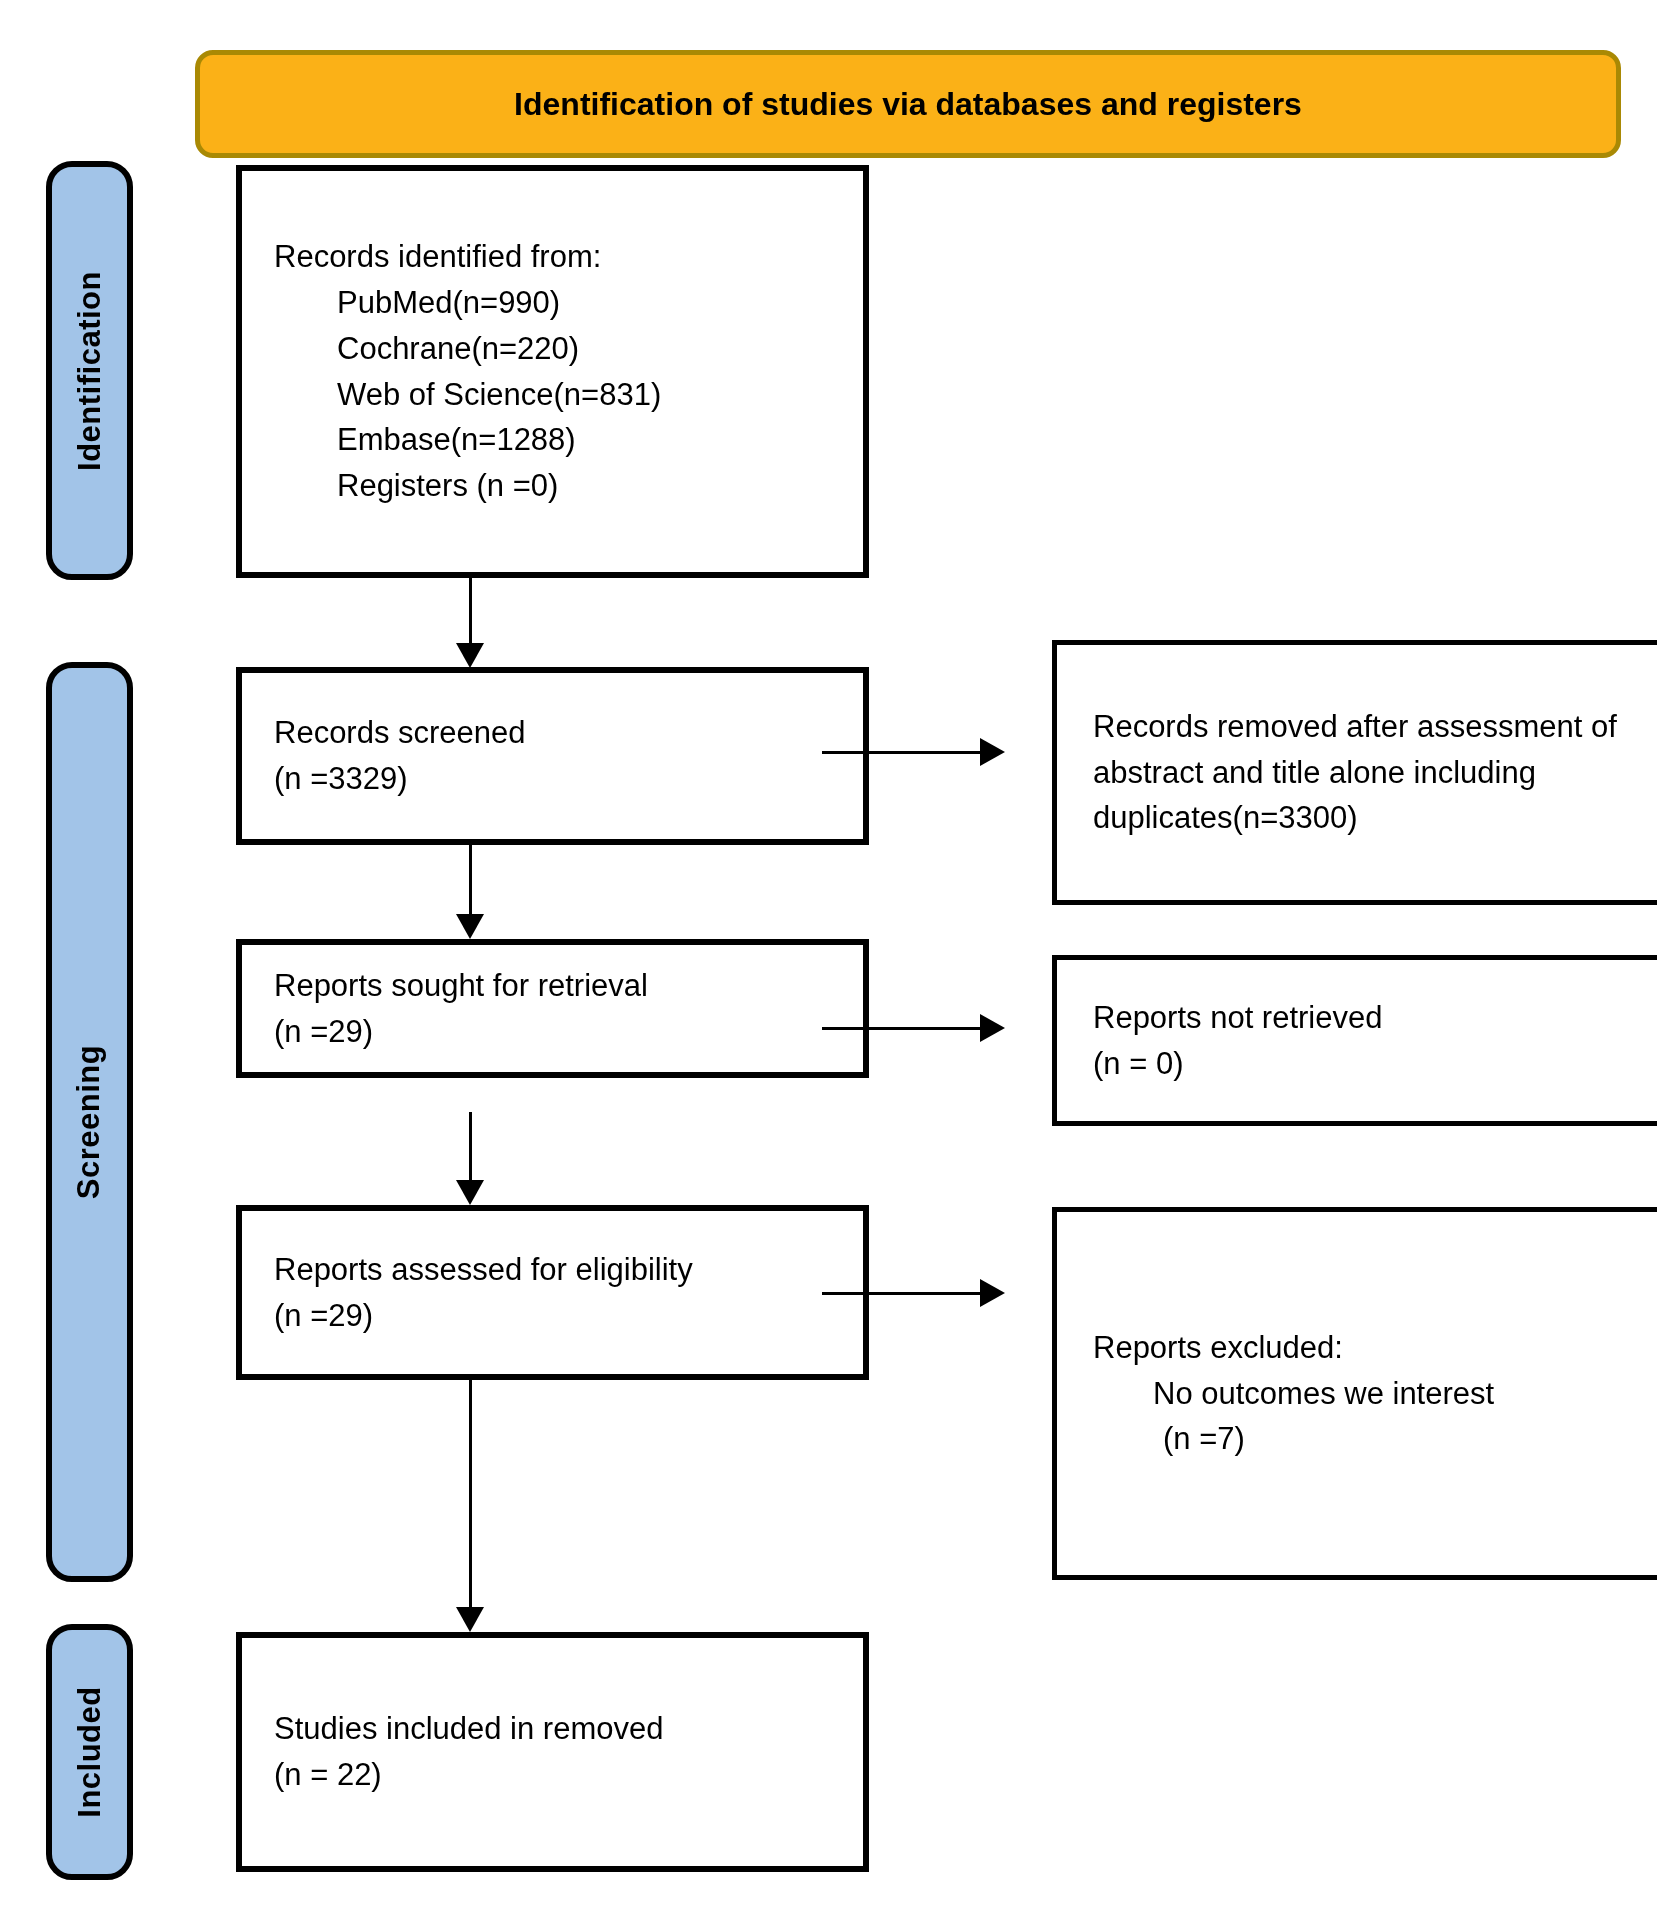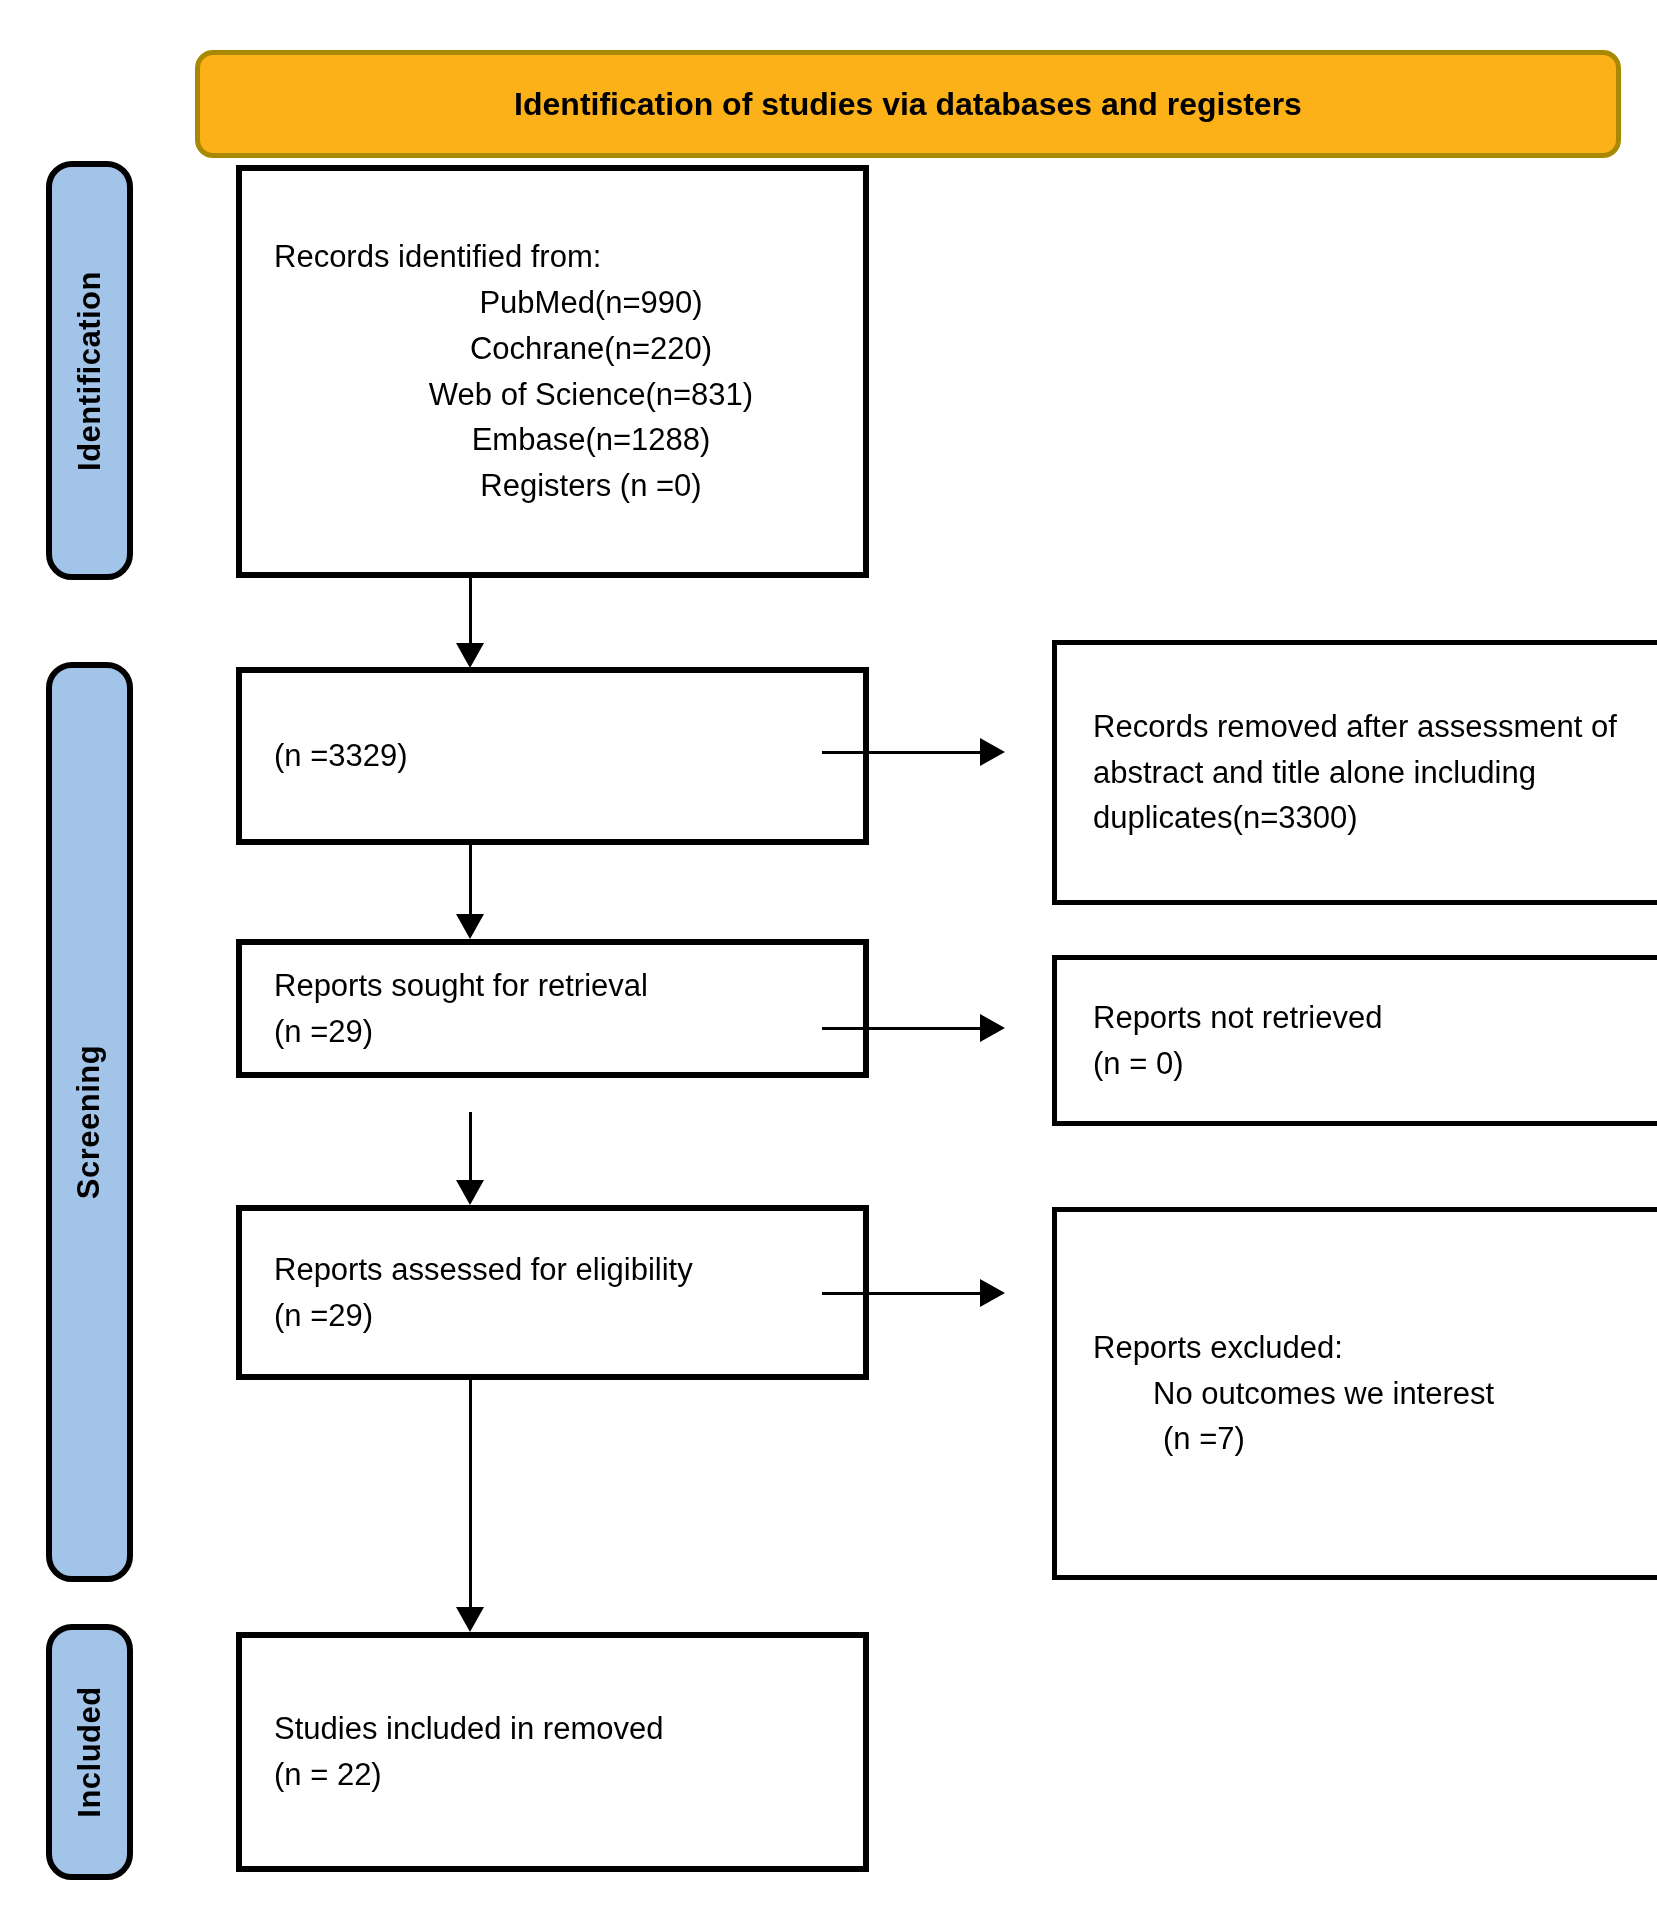--- a/index.html
+++ b/index.html
@@ -59,21 +59,21 @@
   #box-identified    { top: 165px;  height: 413px; }
   #box-screened      { top: 667px;  height: 178px; }
   #box-sought        { top: 939px;  height: 139px; }
   #box-assessed      { top: 1205px; height: 175px; }
   #box-included      { top: 1632px; height: 240px; }
 
   #box-removed       { top: 640px;  height: 265px; }
   #box-notretrieved  { top: 955px;  height: 171px; }
   #box-excluded      { top: 1207px; height: 373px; }
 
-  .indent-a { margin-left: 63px; text-align: center; }
+  .indent-a { margin-left: 63px; }
   .indent-b { margin-left: 60px; }
   .indent-c { margin-left: 70px; }
 
   .vline { position: absolute; width: 3px; background: var(--line-color); }
   .hline { position: absolute; height: 3px; background: var(--line-color); }
   .arr-down {
     position: absolute; width: 0; height: 0;
     border-left: 14px solid transparent;
     border-right: 14px solid transparent;
     border-top: 25px solid var(--line-color);
@@ -123,20 +123,21 @@
 <div class="box left" id="box-identified">
   <div>Records identified from:</div>
   <div class="indent-a">PubMed(n=990)</div>
   <div class="indent-a">Cochrane(n=220)</div>
   <div class="indent-a">Web of Science(n=831)</div>
   <div class="indent-a">Embase(n=1288)</div>
   <div class="indent-a">Registers (n =0)</div>
 </div>
 
 <div class="box left" id="box-screened">
+  <div>Records screened</div>
   <div>(n =3329)</div>
 </div>
 
 <div class="box left" id="box-sought">
   <div>Reports sought for retrieval</div>
   <div>(n =29)</div>
 </div>
 
 <div class="box left" id="box-assessed">
   <div>Reports assessed for eligibility</div>

